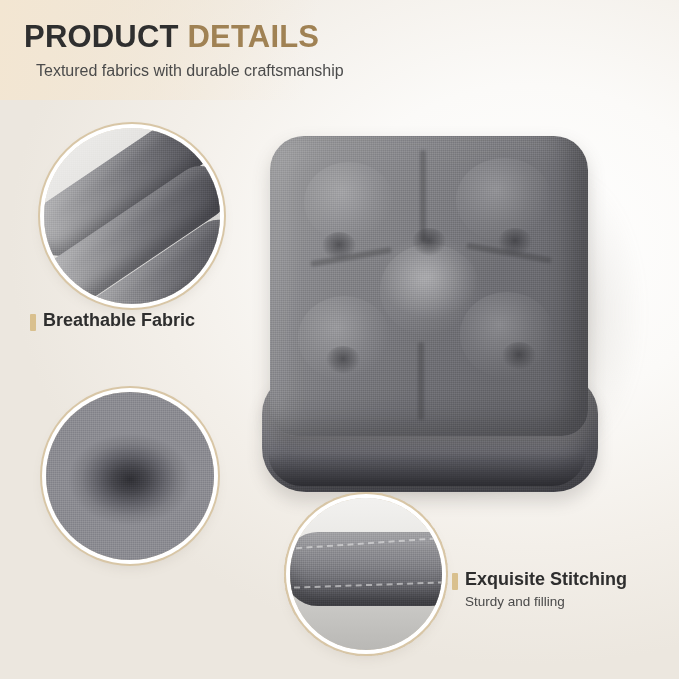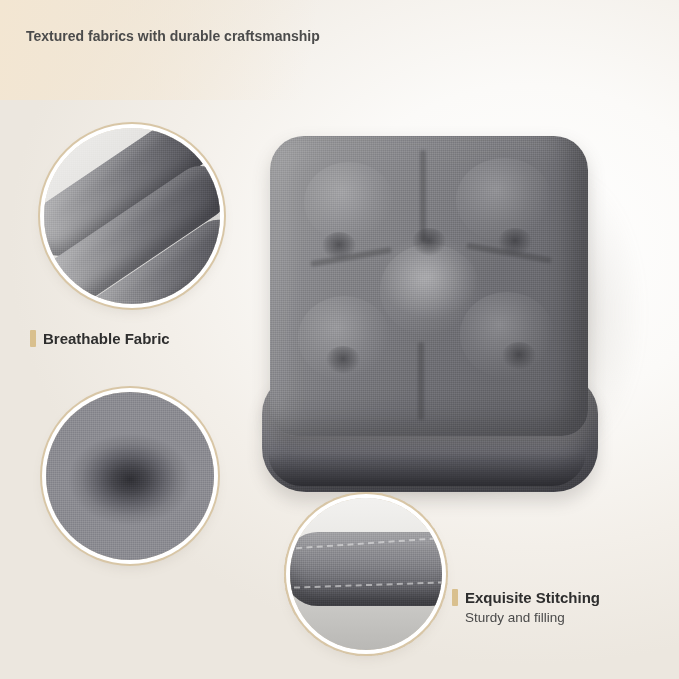--- a/index.html
+++ b/index.html
@@ -47,24 +47,24 @@
     font-weight: 700;
     letter-spacing: 0.2px;
     line-height: 1.1;
     margin: 0;
     color: #3b3b3b;
     white-space: nowrap;
   }
   .title .t-strong { color: #2f2f2f; }
   .title .t-accent { color: #a08254; }
   .subtitle {
-    margin: 8px 0 0 2px;
-    font-size: 14px;
+    margin: 8px 0 0 12px;
+    font-size: 16px;
     color: #4b4b4b;
-    font-weight: 700;
+    font-weight: 400;
   }
 
   
   .product {
     position: absolute;
     left: 238px;
     top: 88px;
     width: 420px;
     height: 420px;
   }
@@ -243,26 +243,25 @@
     height: 0;
     border-top: 2px dashed rgba(235,235,235,0.55);
   }
 
   
   .caption {
     position: absolute;
   }
   .caption .cap-title {
     display: flex;
-    align-items: flex-start;
-    font-size: 15px;
+    align-items: flex-end;
+    font-size: 18px;
     font-weight: 700;
     color: #2e2e2e;
     white-space: nowrap;
-    margin-top: 20px;
   }
   .bar {
     display: inline-block;
     width: 6px;
     height: 17px;
     background: #d9c08e;
     border-radius: 1px;
     margin-right: 7px;
     flex: none;
   }
@@ -274,20 +273,21 @@
   }
 </style>
 </head>
 <body>
 
 <div class="page">
 
   <div class="title-wash"></div>
 
   <div class="header">
+    <h1 class="title"><span class="t-strong">PRODUCT </span><span class="t-accent">DETAILS</span></h1>
     <p class="subtitle">Textured fabrics with durable craftsmanship</p>
   </div>
 
   <div class="product">
     <div class="wall-shadow"></div>
     <div class="floor-shadow"></div>
 
     <div class="cushion">
 
       <div class="tie" style="left:8px; top:34px; transform:rotate(-12deg);">

